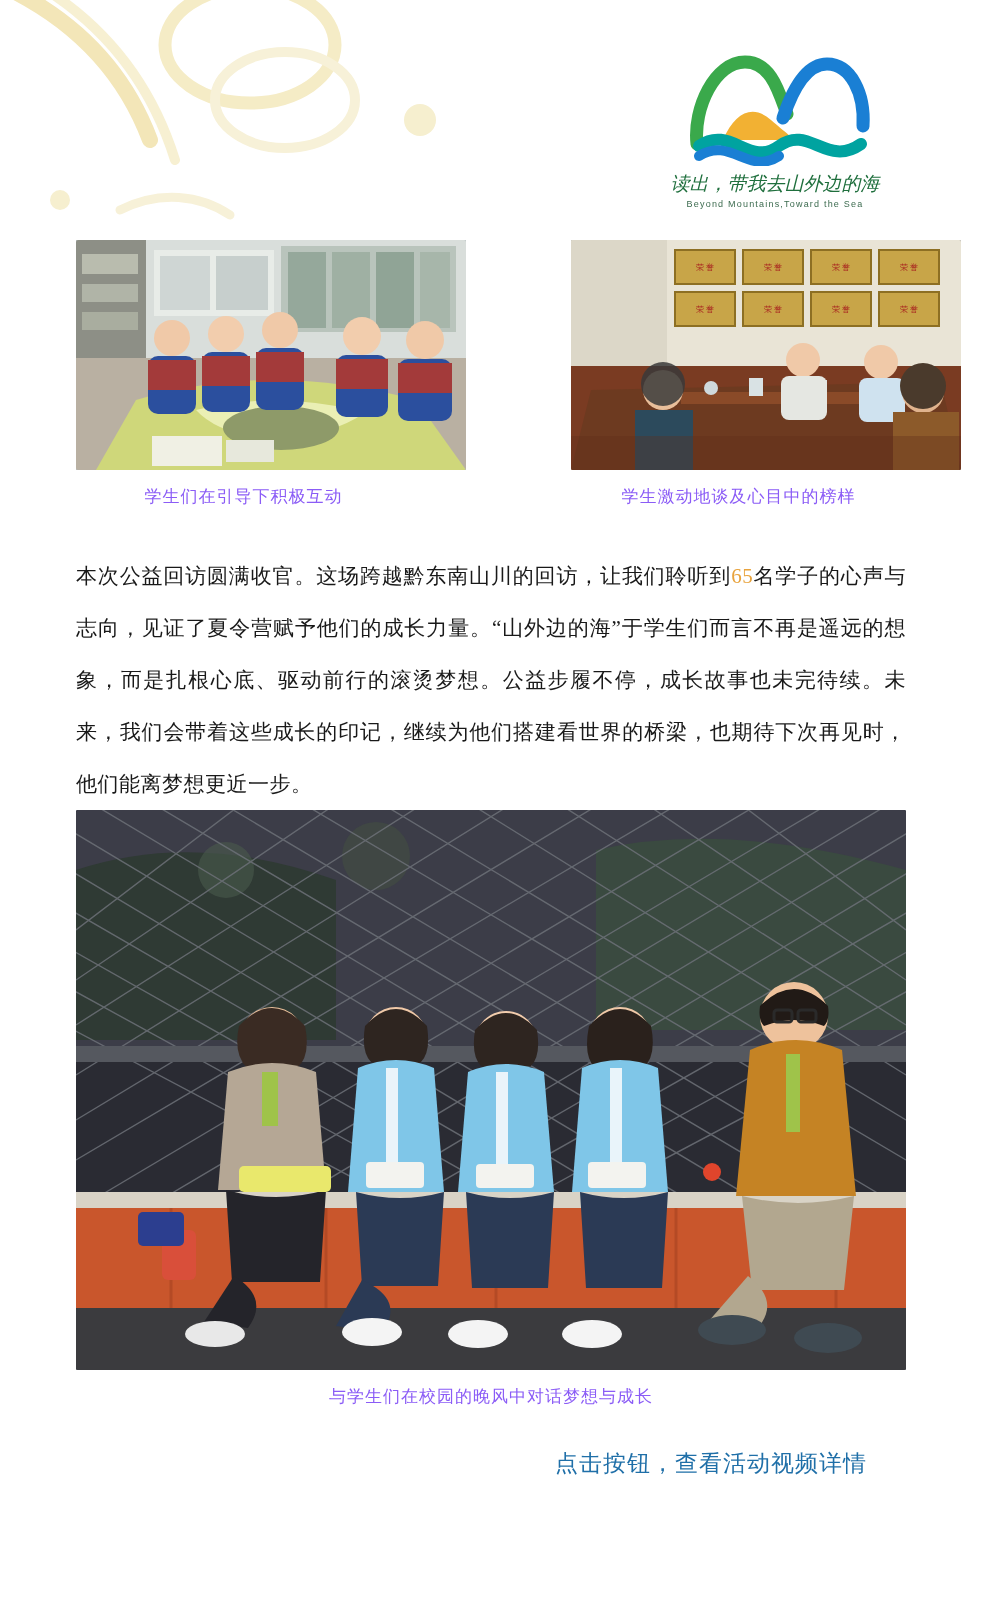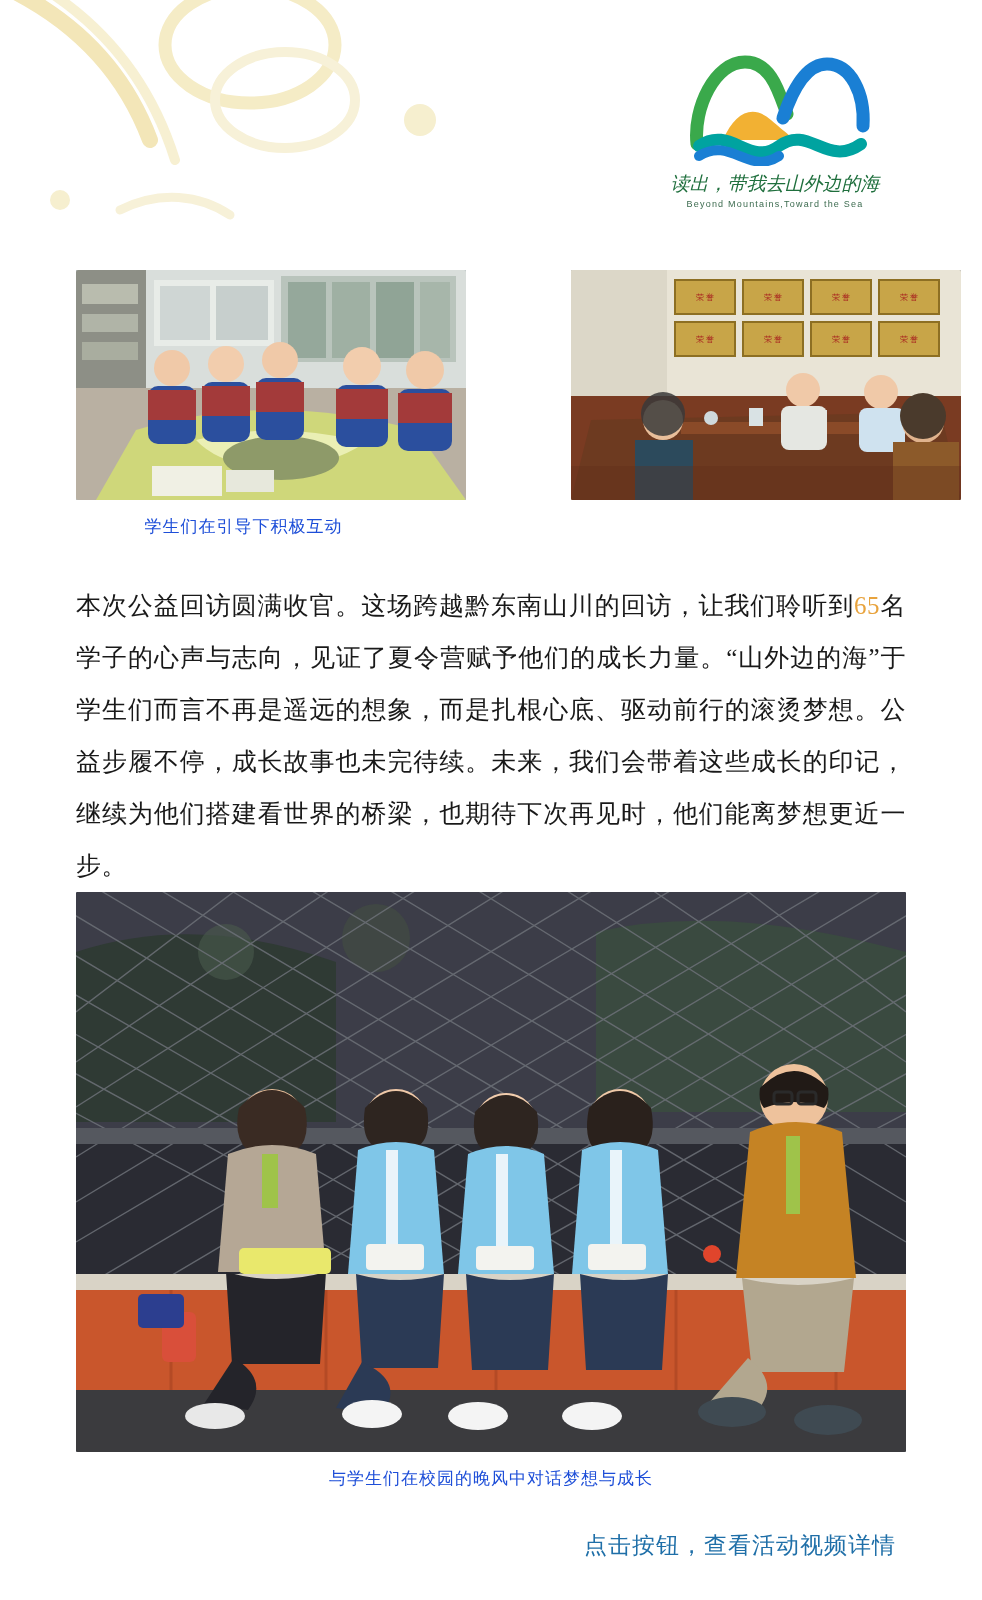--- a/index.html
+++ b/index.html
@@ -59,21 +59,20 @@
   .photo-row {
     position: relative;
     z-index: 2;
     display: flex;
     justify-content: space-between;
     padding: 0 76px;
     box-sizing: border-box;
   }
   .photo-cell {
     width: 335px;
-    margin-top: 30px;
   }
   .photo {
     width: 390px;
     height: 230px;
     border-radius: 2px;
     overflow: hidden;
     position: relative;
     background: #22303d;
   }
   .photo-wide {
@@ -81,47 +80,47 @@
     height: 560px;
     border-radius: 2px;
     overflow: hidden;
     position: relative;
     background: #1d2733;
     margin: 0 auto;
   }
   .caption {
     text-align: center;
     font-size: 17px;
-    color: #1d4ed8;
+    color: #8b5cf6;
     letter-spacing: 1px;
     margin-top: 15px;
     font-family: "Liberation Serif", "DejaVu Serif", serif;
   }
 
   
   .body-copy {
     position: relative;
     z-index: 2;
     margin: 42px 76px 0 76px;
-    font-size: 25px;
+    font-size: 21px;
     line-height: 52px;
     color: #191919;
     text-align: justify;
     letter-spacing: 0.5px;
   }
   .hl {
     color: #e8a33d;
   }
 
   
   .footer-cta {
     position: relative;
     z-index: 2;
     margin-top: 40px;
-    padding-right: 86px;
+    padding-right: 115px;
     text-align: right;
     font-size: 23px;
     color: #1f6fa8;
     letter-spacing: 1px;
   }
 </style>
 </head>
 <body>
 
 <svg class="corner-decor" viewBox="0 0 470 250">
@@ -247,20 +246,21 @@
             <rect x="210" y="136" width="46" height="44" rx="8" fill="#e5e7e2"></rect>
           <circle cx="310" cy="122" r="17" fill="#f0c9a8"></circle>
             <rect x="288" y="138" width="46" height="44" rx="8" fill="#cfe2ef"></rect>
           <circle cx="352" cy="152" r="21" fill="#e0b38d"></circle>
             <path d="M322 172 h66 v58 h-66z" fill="#8c5a2a"></path>
           <circle cx="352" cy="146" r="23" fill="#4a3a2c"></circle>
         </g>
         <rect x="0" y="196" width="390" height="34" fill="#5f2f19" opacity="0.35"></rect>
       </svg>
     </div>
+    <div class="caption">学生激动地谈及心目中的榜样</div>
   </div>
 </div>
 
 <div class="body-copy">
   <span>本次公益回访圆满收官。这场跨越黔东南山川的回访，让我们聆听到</span><span class="hl">65</span><span>名学子的心声与志向，见证了夏令营赋予他们的成长力量。“山外边的海”于学生们而言不再是遥远的想象，而是扎根心底、驱动前行的滚烫梦想。公益步履不停，成长故事也未完待续。未来，我们会带着这些成长的印记，继续为他们搭建看世界的桥梁，也期待下次再见时，他们能离梦想更近一步。</span>
 </div>
 
 <div style="">
   <div class="photo-wide">
     <svg viewBox="0 0 830 560" width="830" height="560">

